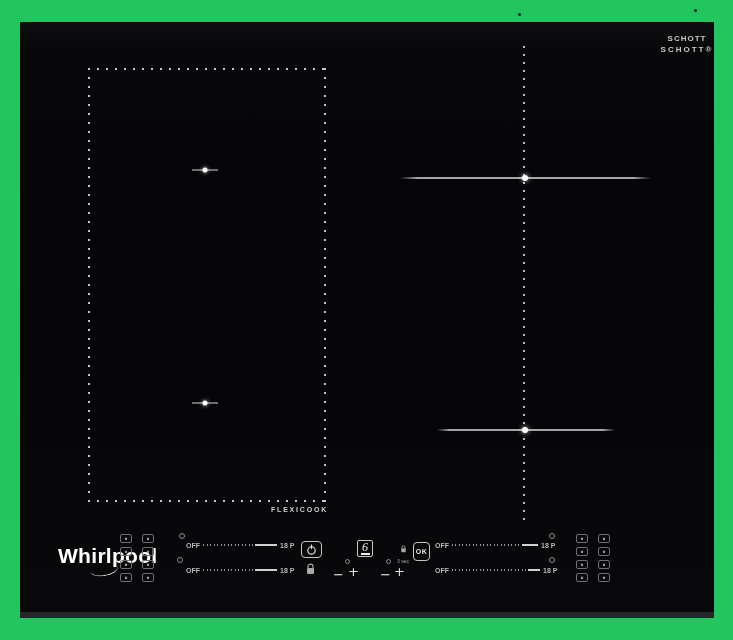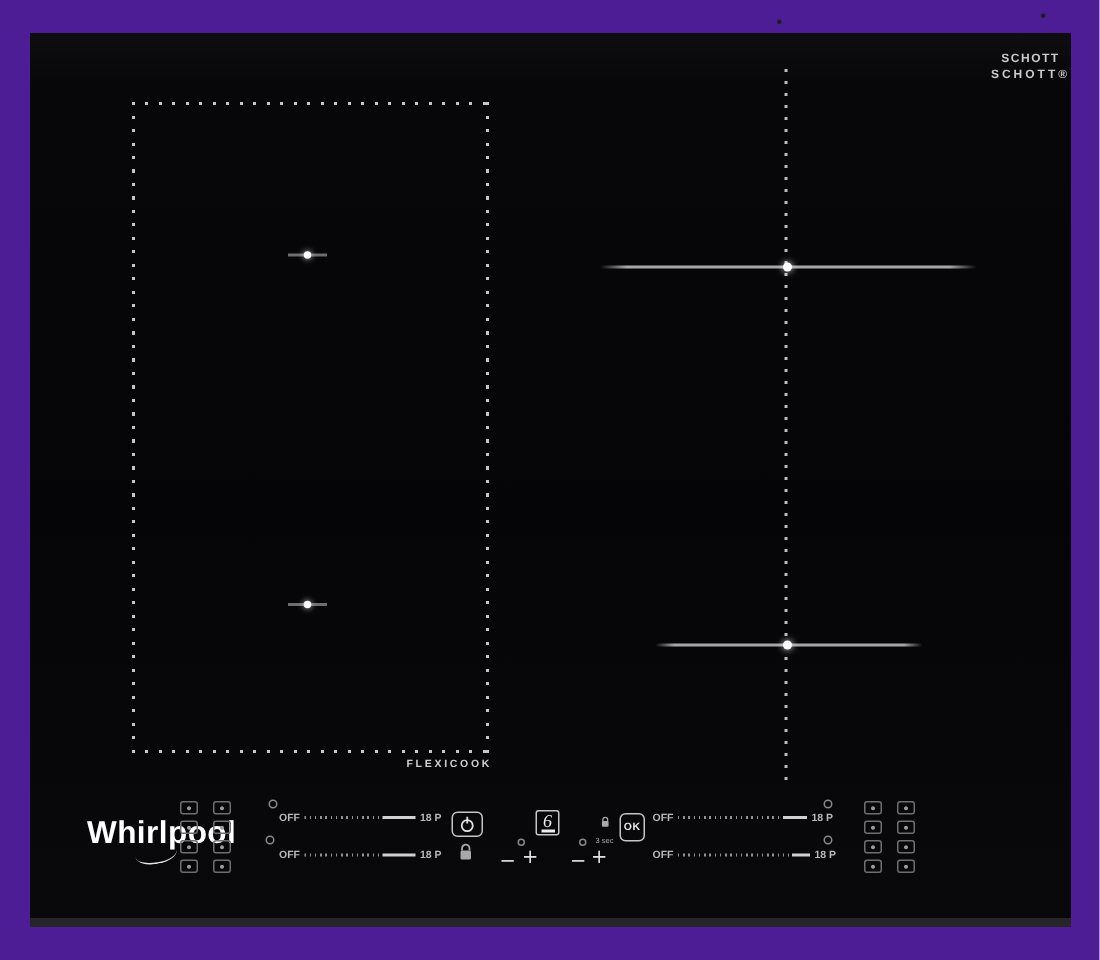--- a/index.html
+++ b/index.html
@@ -1,16 +1,16 @@
 <!DOCTYPE html>
 <html><head>
 <meta charset="utf-8">
 <style>
   html,body { margin:0; padding:0; background:#fff; }
-  .stage { position:relative; width:733px; height:640px; background:#4c1d95; overflow:hidden;
+  .stage { position:relative; width:733px; height:640px; background:#22c55e; overflow:hidden;
            font-family:"Liberation Sans", sans-serif; }
 
   .speck { position:absolute; width:3px; height:3px; background:#1d1d1d; border-radius:50%; }
 
   
   .cooktop { position:absolute; left:20px; top:22px; width:694px; height:590px;
              background:linear-gradient(180deg,#0e0e11 0%, #070709 6%, #050507 55%, #09090b 100%);
              border-bottom:6px solid #26262a; }
 
   .schott { position:absolute; left:640px; top:11px; width:54px; text-align:center;

